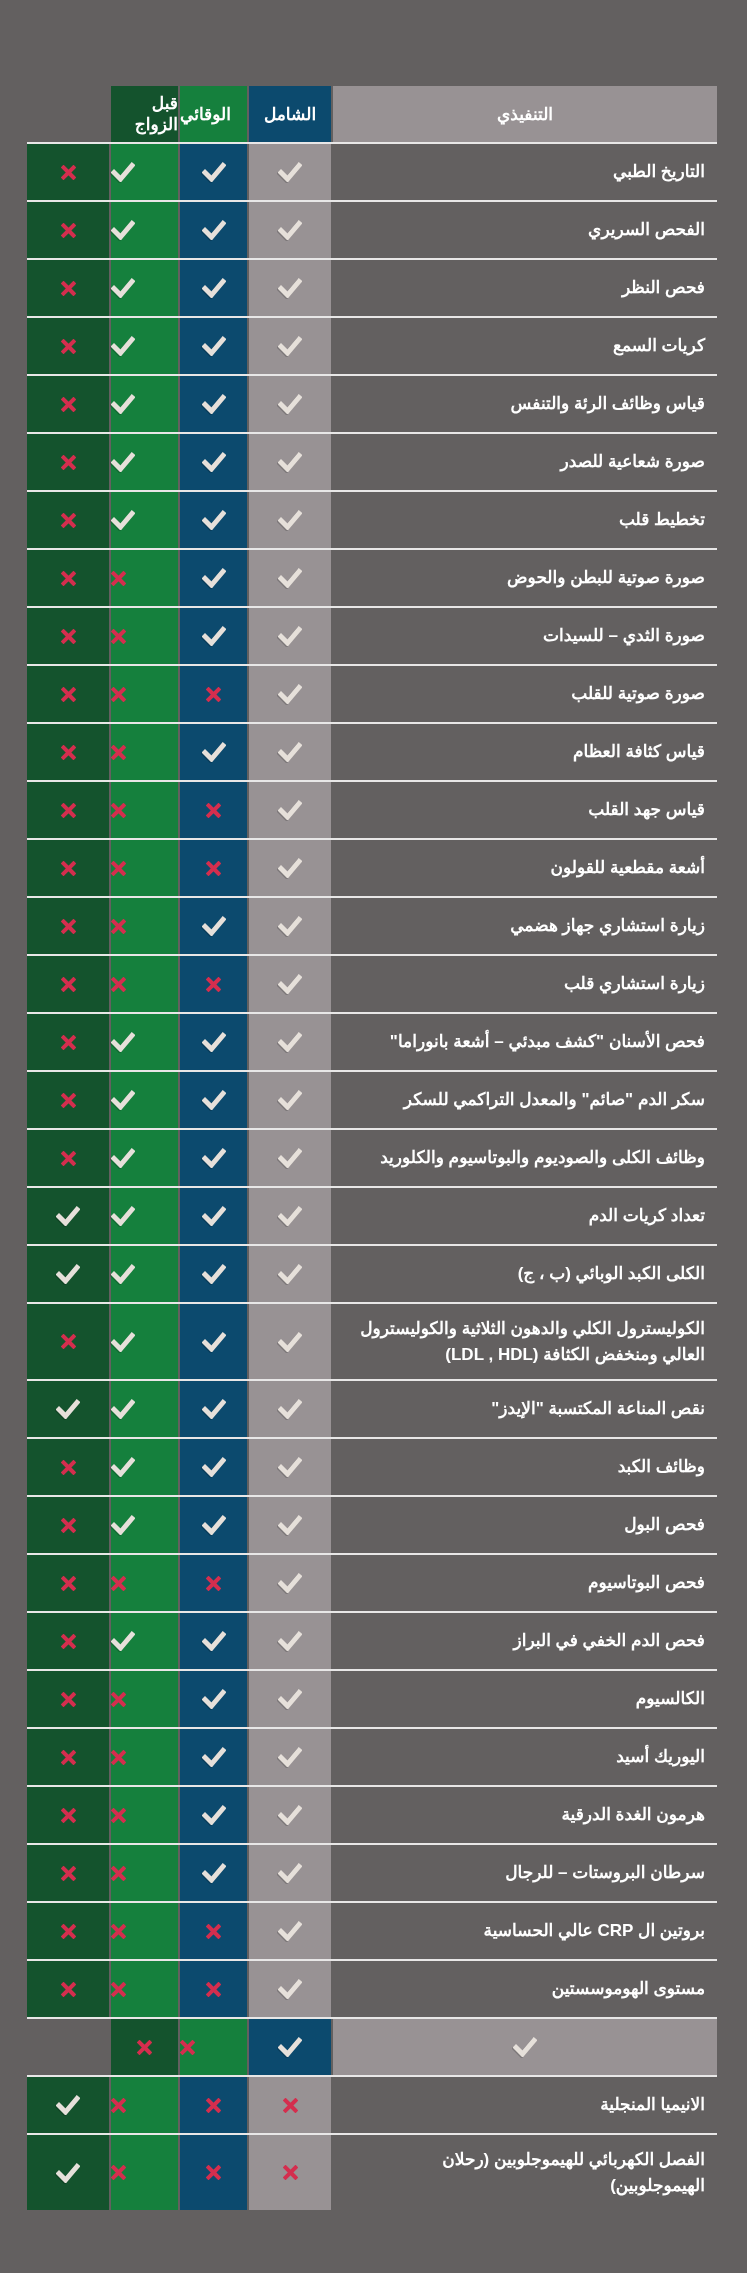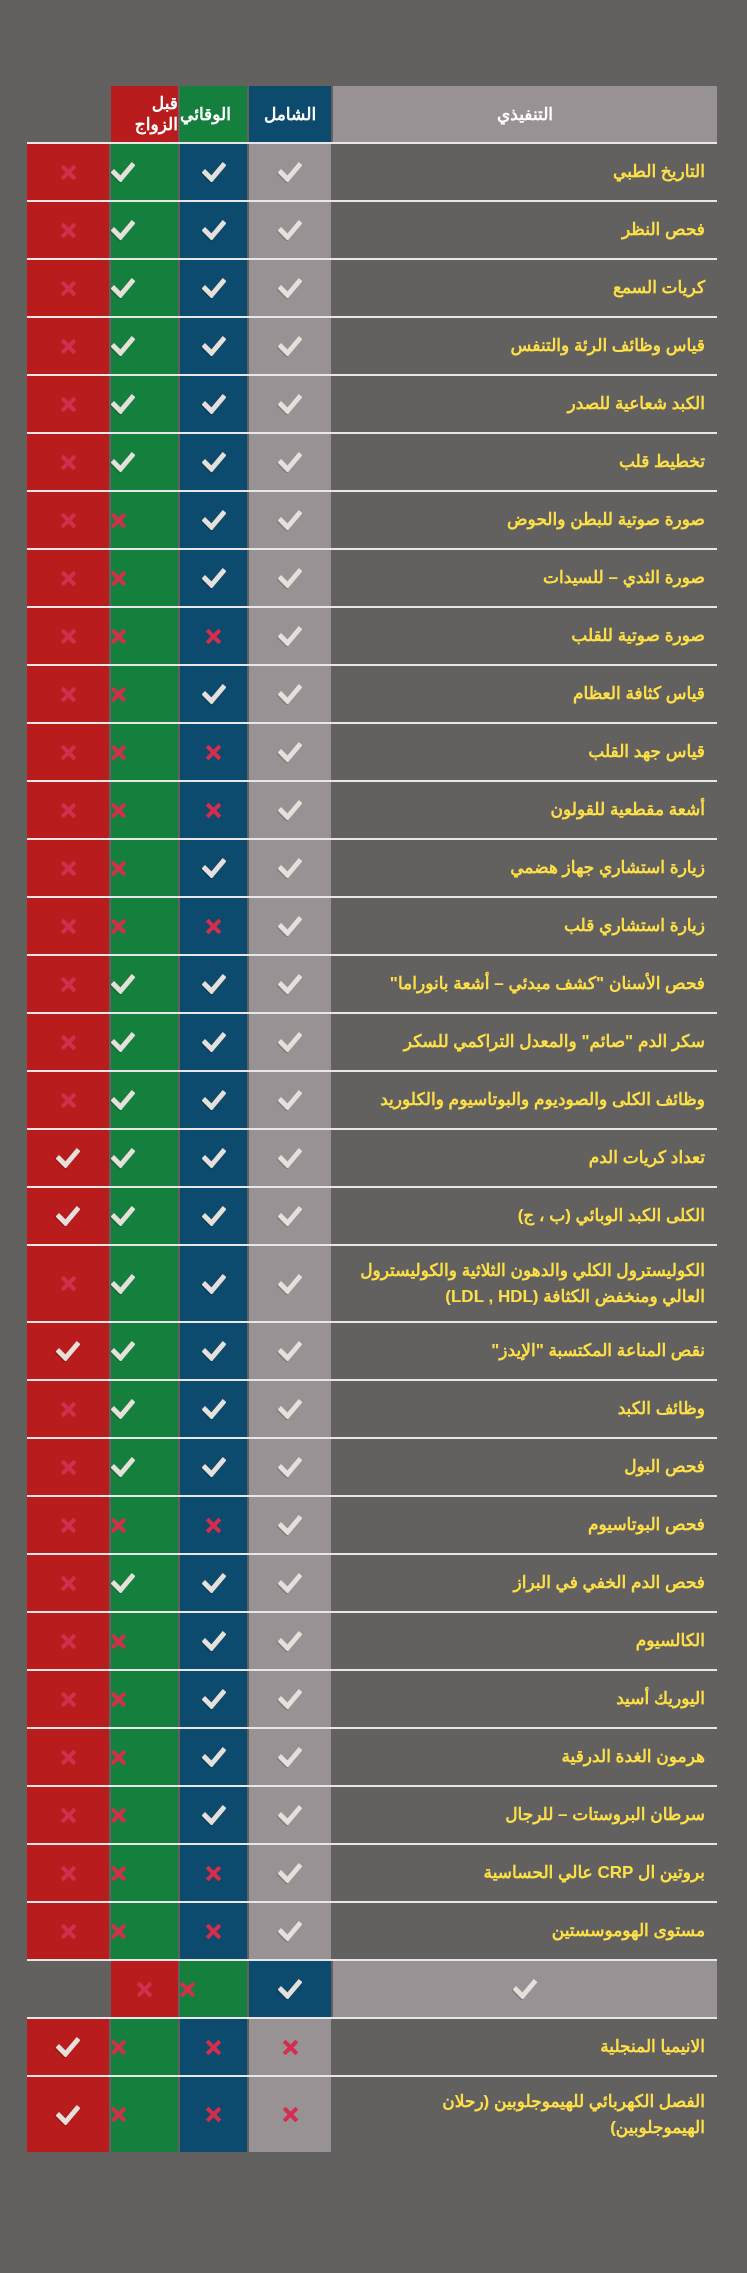--- a/index.html
+++ b/index.html
@@ -21,24 +21,24 @@
   .trow:last-child{min-height:72px;}
   .cell{display:flex;align-items:center;justify-content:center;}
   .types-header-cell{
     background:#e1dcd7;color:#a89b8e;
     font-size:18px;font-weight:700;
   }
   .pkg-header-cell{color:#ffffff;font-size:17px;font-weight:700;}
   .col-executive{background:#989294;}
   .col-comprehensive{background:#0c4a6e;}
   .col-preventive{background:#15803d;justify-content:flex-end;}
-  .col-premarital{background:#b91c1c;}
+  .col-premarital{background:#14532d;}
   .label-cell{
     display:flex;align-items:center;justify-content:flex-start;
-    padding:12px 12px;color:#fde047;font-size:17px;font-weight:700;
+    padding:12px 12px;color:#ffffff;font-size:17px;font-weight:700;
     text-align:right;line-height:1.5;
   }
   .mark-check{filter:drop-shadow(-1px 1px 0 rgba(0,0,0,0.18));}
 </style>
 </head>
 <body>
 
 <div class="comparison-table">
   <div class="thead">
     <div class="cell pkg-header-cell col-executive">
@@ -72,20 +72,43 @@
             <path d="M3 10.5 L9.5 17 L21 3.5" fill="none" stroke="#e6e0da" stroke-width="5" stroke-linecap="square"></path>
           </svg>
         </div>
         <div class="cell col-premarital">
           <svg width="15" height="15" viewBox="0 0 15 15">
             <path d="M2.5 2.5 L12.5 12.5 M12.5 2.5 L2.5 12.5" fill="none" stroke="#d42e4e" stroke-width="4" stroke-linecap="square"></path>
           </svg>
         </div>
       </div>
       <div class="trow">
+        <div class="label-cell">الفحص السريري</div>
+        <div class="cell col-executive">
+          <svg width="24" height="20" viewBox="0 0 24 20" class="mark-check">
+            <path d="M3 10.5 L9.5 17 L21 3.5" fill="none" stroke="#e6e0da" stroke-width="5" stroke-linecap="square"></path>
+          </svg>
+        </div>
+        <div class="cell col-comprehensive">
+          <svg width="24" height="20" viewBox="0 0 24 20" class="mark-check">
+            <path d="M3 10.5 L9.5 17 L21 3.5" fill="none" stroke="#e6e0da" stroke-width="5" stroke-linecap="square"></path>
+          </svg>
+        </div>
+        <div class="cell col-preventive">
+          <svg width="24" height="20" viewBox="0 0 24 20" class="mark-check">
+            <path d="M3 10.5 L9.5 17 L21 3.5" fill="none" stroke="#e6e0da" stroke-width="5" stroke-linecap="square"></path>
+          </svg>
+        </div>
+        <div class="cell col-premarital">
+          <svg width="15" height="15" viewBox="0 0 15 15">
+            <path d="M2.5 2.5 L12.5 12.5 M12.5 2.5 L2.5 12.5" fill="none" stroke="#d42e4e" stroke-width="4" stroke-linecap="square"></path>
+          </svg>
+        </div>
+      </div>
+      <div class="trow">
         <div class="label-cell">فحص النظر</div>
         <div class="cell col-executive">
           <svg width="24" height="20" viewBox="0 0 24 20" class="mark-check">
             <path d="M3 10.5 L9.5 17 L21 3.5" fill="none" stroke="#e6e0da" stroke-width="5" stroke-linecap="square"></path>
           </svg>
         </div>
         <div class="cell col-comprehensive">
           <svg width="24" height="20" viewBox="0 0 24 20" class="mark-check">
             <path d="M3 10.5 L9.5 17 L21 3.5" fill="none" stroke="#e6e0da" stroke-width="5" stroke-linecap="square"></path>
           </svg>
@@ -141,21 +164,21 @@
             <path d="M3 10.5 L9.5 17 L21 3.5" fill="none" stroke="#e6e0da" stroke-width="5" stroke-linecap="square"></path>
           </svg>
         </div>
         <div class="cell col-premarital">
           <svg width="15" height="15" viewBox="0 0 15 15">
             <path d="M2.5 2.5 L12.5 12.5 M12.5 2.5 L2.5 12.5" fill="none" stroke="#d42e4e" stroke-width="4" stroke-linecap="square"></path>
           </svg>
         </div>
       </div>
       <div class="trow">
-        <div class="label-cell">الكبد شعاعية للصدر</div>
+        <div class="label-cell">صورة شعاعية للصدر</div>
         <div class="cell col-executive">
           <svg width="24" height="20" viewBox="0 0 24 20" class="mark-check">
             <path d="M3 10.5 L9.5 17 L21 3.5" fill="none" stroke="#e6e0da" stroke-width="5" stroke-linecap="square"></path>
           </svg>
         </div>
         <div class="cell col-comprehensive">
           <svg width="24" height="20" viewBox="0 0 24 20" class="mark-check">
             <path d="M3 10.5 L9.5 17 L21 3.5" fill="none" stroke="#e6e0da" stroke-width="5" stroke-linecap="square"></path>
           </svg>
         </div>

